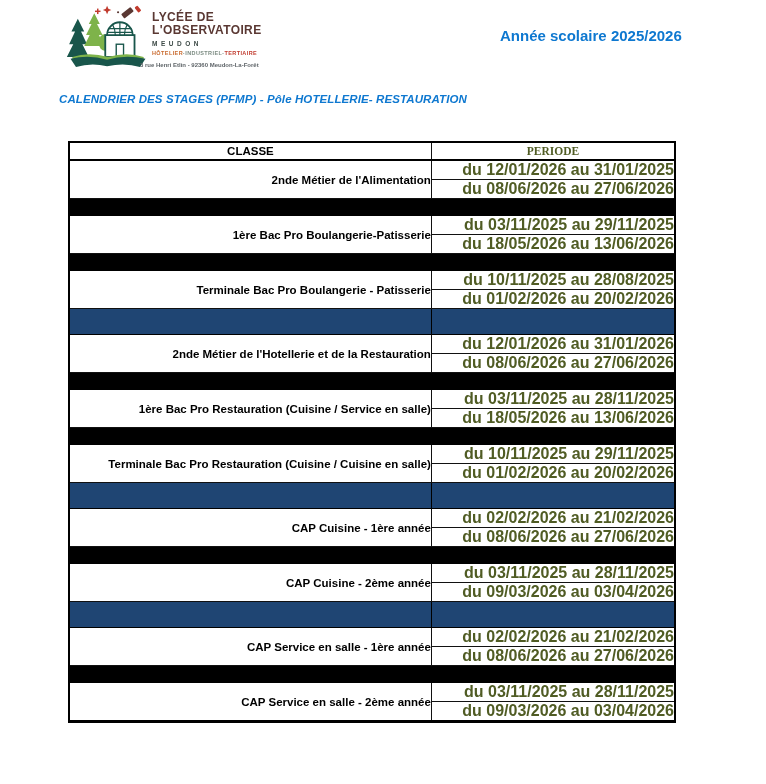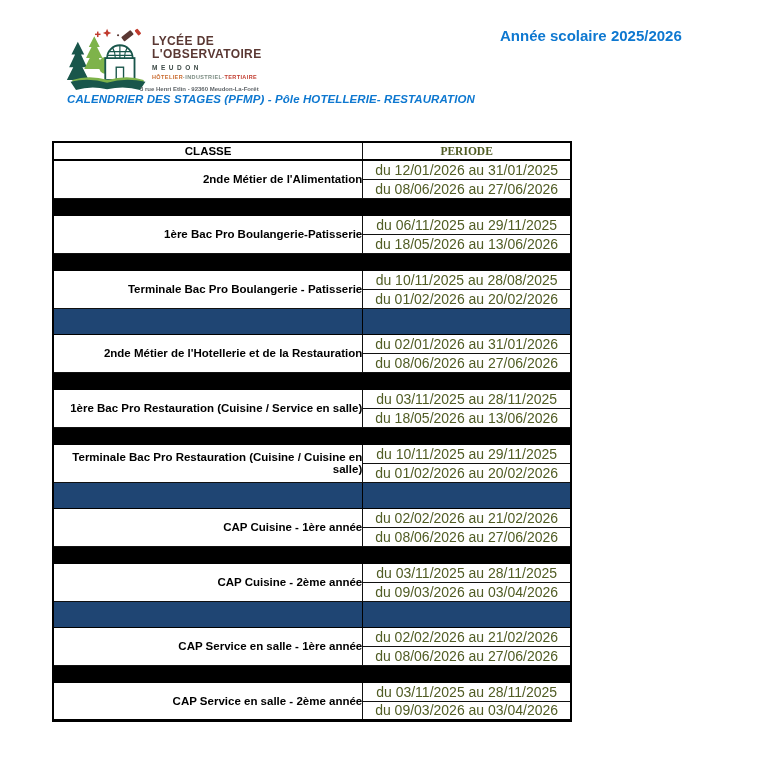--- a/index.html
+++ b/index.html
@@ -8,21 +8,21 @@
     font-family: "Liberation Sans", sans-serif;
     width: 766px; height: 784px;
     position: relative;
     overflow: hidden;
   }
   .page { position: absolute; inset: 0; background: #fff; }
 
   
   .logo {
     position: absolute; left: 66px; top: 3px;
-    display: flex; align-items: flex-start; margin-top: 24px;
+    display: flex; align-items: flex-end;
   }
   .logo-art { width: 84px; height: 64px; flex: 0 0 auto; }
   .logo-text { margin-left: 2px; margin-top: 8px; line-height: 1; }
   .logo-title {
     color: #5a3833; font-weight: bold; font-size: 12px;
     letter-spacing: 0.4px; line-height: 1.12;
   }
   .logo-city {
     color: #3d4a47; font-size: 6.5px; font-weight: bold;
     letter-spacing: 3.5px; margin-top: 3px;
@@ -38,48 +38,48 @@
   }
 
   
   .school-year {
     position: absolute; left: 500px; top: 27px;
     color: #0e78d0; font-weight: bold; font-size: 15px; text-align: center;
   }
 
   
   .doc-title {
-    position: absolute; left: 67px; top: 93px;
+    position: absolute; left: 59px; top: 93px;
     color: #0e78d0; font-weight: bold; font-style: italic;
     font-size: 11.5px; letter-spacing: 0.1px;
   }
 
   
   table.stages {
-    position: absolute; left: 52px; top: 141px;
-    width: 520px; border-collapse: collapse;
+    position: absolute; left: 68px; top: 141px;
+    width: 608px; border-collapse: collapse;
     border: 2px solid #000; border-bottom-width: 3px;
     table-layout: fixed;
     padding-left: 16px;
   }
   table.stages td { border: 1px solid #111; }
   tr.row-header td {
     height: 18px; text-align: center; vertical-align: middle;
     font-size: 11.5px; font-weight: bold;
     border-bottom: 2px solid #000;
   }
   td.hdr-classe { color: #000; }
   td.hdr-periode { color: #505c24; font-family: Liberation Serif, serif; }
   td.classe {
     text-align: right; vertical-align: middle;
     font-size: 11.5px; font-weight: bold; color: #000;
   }
   td.periode {
-    height: 19px; text-align: center; vertical-align: middle;
-    font-size: 14px; font-weight: normal; color: #505c24;
+    height: 19px; text-align: right; vertical-align: middle;
+    font-size: 16px; font-weight: bold; color: #505c24;
   }
   tr.sep-black td { height: 17px; background: #000; border-color: #000; }
   tr.sep-blue td  { height: 26px; background: #1f4573; border: 1px solid #000; }
 </style>
 </head>
 <body>
 
 <div class="page">
 
   <div class="logo">
@@ -138,42 +138,42 @@
           <td class="periode">du 12/01/2026 au 31/01/2025</td>
         </tr>
         <tr>
           <td class="periode">du 08/06/2026 au 27/06/2026</td>
         </tr>
         <tr class="sep-black">
           <td class="" colspan="2"></td>
         </tr>
         <tr>
           <td class="classe" rowspan="2">1ère Bac Pro Boulangerie-Patisserie</td>
-          <td class="periode">du 06/11/2025 au 29/11/2025</td>
+          <td class="periode">du 03/11/2025 au 29/11/2025</td>
         </tr>
         <tr>
           <td class="periode">du 18/05/2026 au 13/06/2026</td>
         </tr>
         <tr class="sep-black">
           <td class="" colspan="2"></td>
         </tr>
         <tr>
           <td class="classe" rowspan="2">Terminale Bac Pro Boulangerie - Patisserie</td>
           <td class="periode">du 10/11/2025 au 28/08/2025</td>
         </tr>
         <tr>
           <td class="periode">du 01/02/2026 au 20/02/2026</td>
         </tr>
         <tr class="sep-blue">
           <td class=""></td>
           <td class=""></td>
         </tr>
         <tr>
           <td class="classe" rowspan="2">2nde Métier de l'Hotellerie et de la Restauration</td>
-          <td class="periode">du 02/01/2026 au 31/01/2026</td>
+          <td class="periode">du 12/01/2026 au 31/01/2026</td>
         </tr>
         <tr>
           <td class="periode">du 08/06/2026 au 27/06/2026</td>
         </tr>
         <tr class="sep-black">
           <td class="" colspan="2"></td>
         </tr>
         <tr>
           <td class="classe" rowspan="2">1ère Bac Pro Restauration (Cuisine / Service en salle)</td>
           <td class="periode">du 03/11/2025 au 28/11/2025</td>

